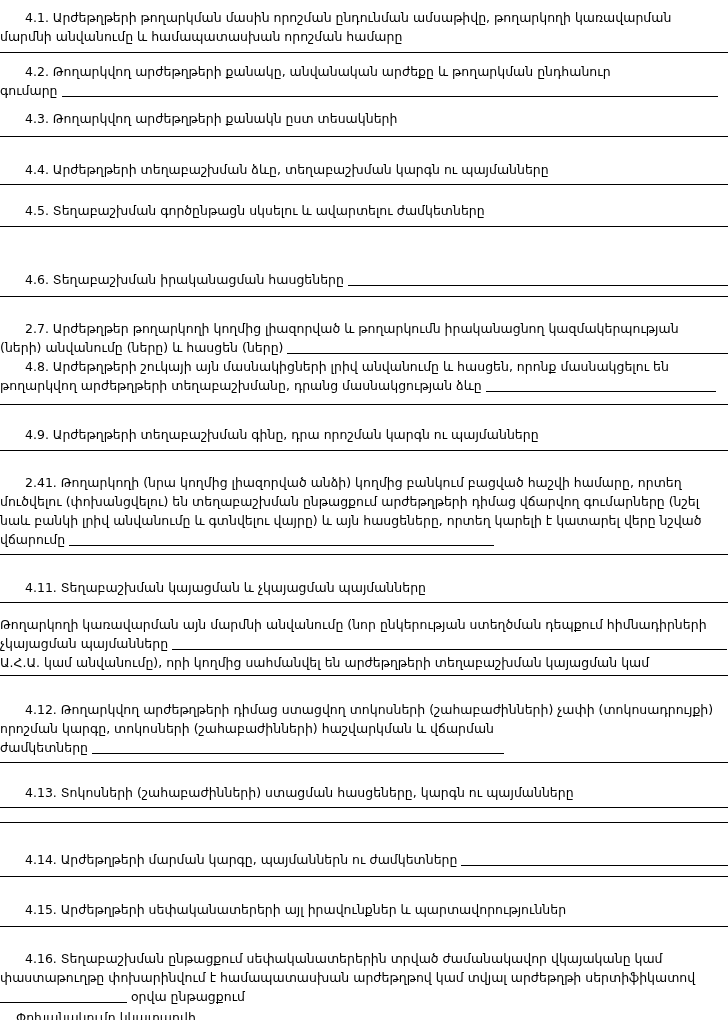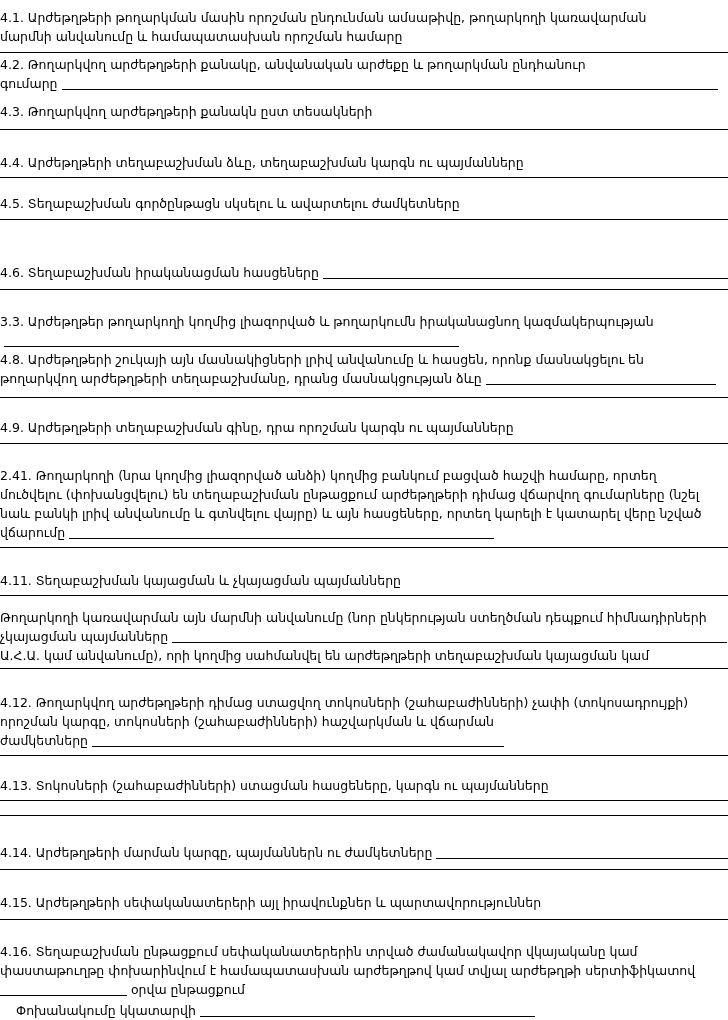--- a/index.html
+++ b/index.html
@@ -10,21 +10,21 @@
     box-sizing: border-box;
     padding-top: 8px;
     background: #ffffff;
     color: #000000;
     font-family: "DejaVu Sans", "Liberation Sans", sans-serif;
     font-size: 12.5px;
     line-height: 19px;
     overflow: hidden;
   }
   .ln { white-space: nowrap; overflow: hidden; height: 19px; }
-  .ind { }          
+  .ind { padding-left: 25px; }          
   .ind28 { padding-left: 16px; }
   .cap { padding-left: 243px; }
   .rule {
     height: 0;
     border-top: 1px solid #000000;
     width: 100%;
   }
   .fill {
     display: inline-block;
     height: 12px;
@@ -38,40 +38,40 @@
 <body>
 
 <div class="page">
 
   <div>
     <div class="ln ind"><span>4.1. Արժեթղթերի թողարկման մասին որոշման ընդունման ամսաթիվը, թողարկողի կառավարման</span></div>
     <div class="ln"><span>մարմնի անվանումը և համապատասխան որոշման համարը</span></div>
   </div>
   <div class="rule" style="margin-top:6px"></div>
 
-  <div style="margin-top:2px">
+  <div style="margin-top:9px">
     <div class="ln ind"><span>4.2. Թողարկվող արժեթղթերի քանակը, անվանական արժեքը և թողարկման ընդհանուր</span></div>
     <div class="ln"><span>գումարը</span><span class="fill" style="width:656px"></span></div>
   </div>
 
   <div class="ln ind" style="margin-top:9px"><span>4.3. Թողարկվող արժեթղթերի քանակն ըստ տեսակների</span></div>
   <div class="rule" style="margin-top:8px"></div>
 
   <div class="ln ind" style="margin-top:23px"><span>4.4. Արժեթղթերի տեղաբաշխման ձևը, տեղաբաշխման կարգն ու պայմանները</span></div>
   <div class="rule" style="margin-top:5px"></div>
 
   <div class="ln ind" style="margin-top:16px"><span>4.5. Տեղաբաշխման գործընթացն սկսելու և ավարտելու ժամկետները</span></div>
   <div class="rule" style="margin-top:6px"></div>
 
   <div class="ln ind" style="margin-top:43px"><span>4.6. Տեղաբաշխման իրականացման հասցեները</span><span class="fill" style="width:465px"></span></div>
   <div class="rule" style="margin-top:7px"></div>
 
   <div style="margin-top:22px">
-    <div class="ln ind"><span>3.3. Արժեթղթեր թողարկողի կողմից լիազորված և թողարկումն իրականացնող կազմակերպության</span></div>
-    <div class="ln"><span class="fill" style="width:455px"></span></div>
+    <div class="ln ind"><span>2.7. Արժեթղթեր թողարկողի կողմից լիազորված և թողարկումն իրականացնող կազմակերպության</span></div>
+    <div class="ln"><span>(ների) անվանումը (ները) և հասցեն (ները)</span><span class="fill" style="width:455px"></span></div>
   </div>
 
   <div>
     <div class="ln ind"><span>4.8. Արժեթղթերի շուկայի այն մասնակիցների լրիվ անվանումը և հասցեն, որոնք մասնակցելու են</span></div>
     <div class="ln"><span>թողարկվող արժեթղթերի տեղաբաշխմանը, դրանց մասնակցության ձևը</span><span class="fill" style="width:230px"></span></div>
   </div>
   <div class="rule" style="margin-top:9px"></div>
 
   <div class="ln ind" style="margin-top:20px"><span>4.9. Արժեթղթերի տեղաբաշխման գինը, դրա որոշման կարգն ու պայմանները</span></div>
   <div class="rule" style="margin-top:6px"></div>

